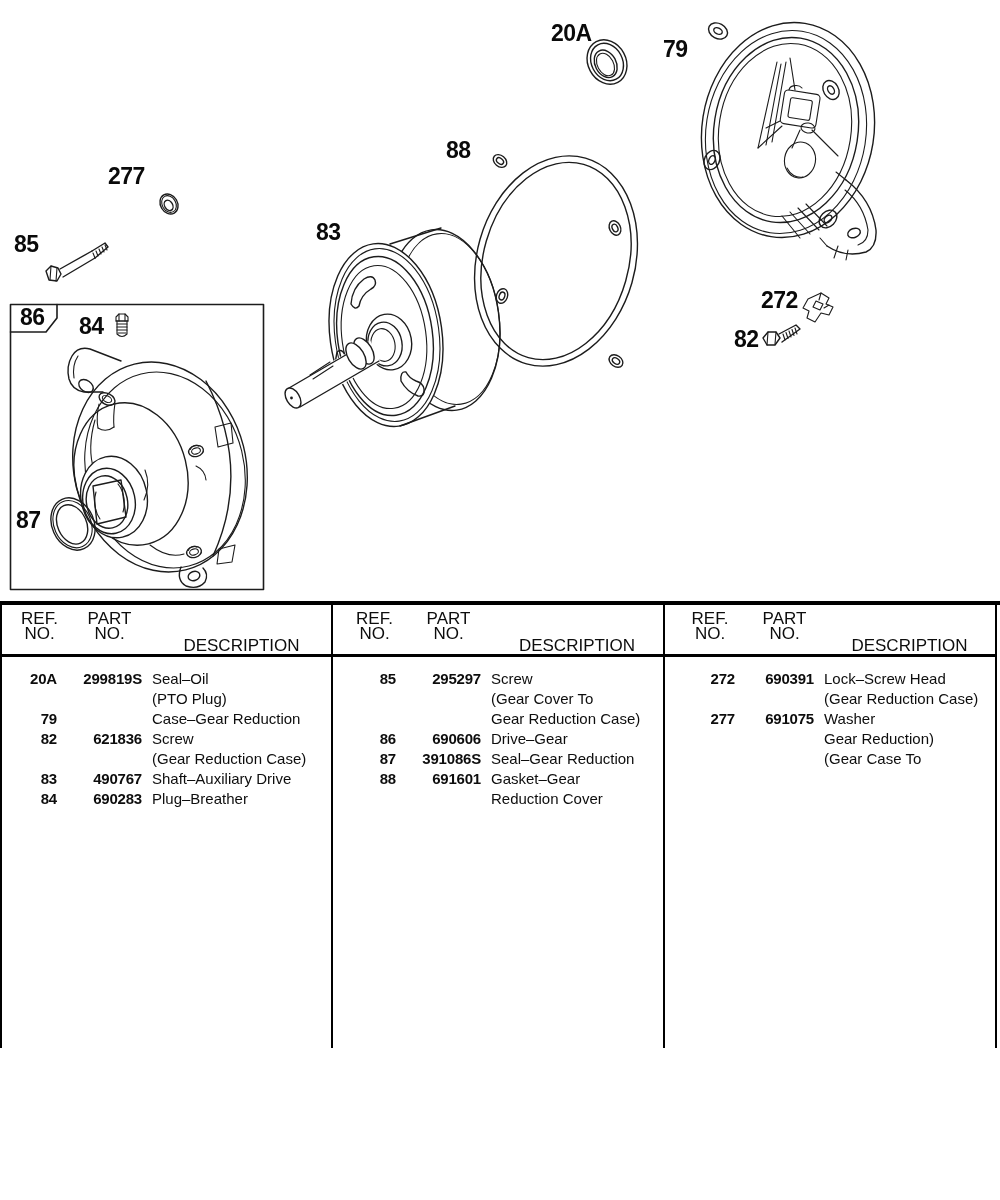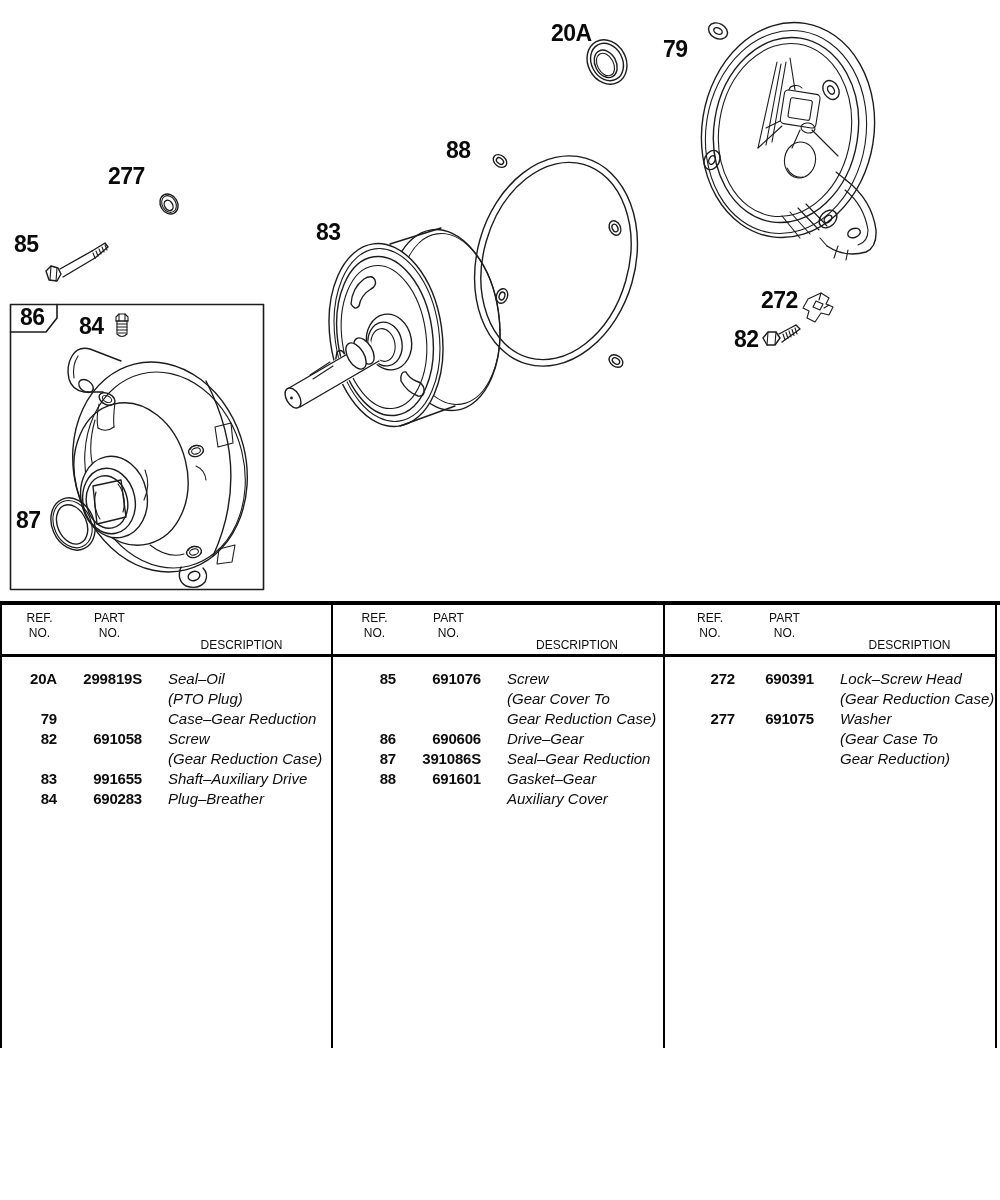--- a/index.html
+++ b/index.html
@@ -13,29 +13,29 @@
   
   .parts-table{position:absolute;left:0;top:601px;width:1000px;height:599px;
                border-top:4px solid #000;display:flex;box-sizing:border-box;}
   .tsection{position:relative;height:100%;box-sizing:border-box;border-right:2px solid #000;}
   .tsection.first{border-left:2px solid #000;}
   .tsection[data-sec="0"]{width:333px;--c1:55px;--c2:85px;}
   .tsection[data-sec="1"]{width:332px;--c1:63px;--c2:85px;}
   .tsection[data-sec="2"]{width:332px;--c1:70px;--c2:79px;}
   .thead{height:43px;border-bottom:3px solid #000;display:grid;
          grid-template-columns:var(--c1) var(--c2) 1fr;padding:6px 0 0 10px;
-         font-size:12px;line-height:15px;}
+         font-size:17px;line-height:15px;}
   .thc{text-align:center;}
   .thc .l2{display:block;}
   .thc.desc{display:flex;align-items:flex-end;justify-content:center;padding-bottom:1px;text-align:center;}
   .tbody{padding-top:12px;}
   .tline{display:grid;grid-template-columns:var(--c1) var(--c2) 1fr;
          font-size:15px;line-height:20px;}
   .tc-ref,.tc-part{text-align:right;font-weight:bold;letter-spacing:-0.2px;}
-  .tc-desc{padding-left:26px;white-space:nowrap;font-style:italic;}
+  .tc-desc{padding-left:10px;white-space:nowrap;}
   .tc-desc.bold{font-weight:bold;}
   
   .art{stroke:#1c1c1c;fill:none;stroke-width:1.4;stroke-linecap:round;stroke-linejoin:round;}
   .art .thin{stroke-width:1.1;}
   .art .wfill{fill:#ffffff;}
 </style>
 </head>
 <body>
 
 <div class="page">
@@ -313,31 +313,31 @@
             <div class="tc-part"></div>
             <div class="tc-desc">(PTO Plug)</div>
           </div>
           <div class="tline">
             <div class="tc-ref">79</div>
             <div class="tc-part"></div>
             <div class="tc-desc">Case–Gear Reduction</div>
           </div>
           <div class="tline">
             <div class="tc-ref">82</div>
-            <div class="tc-part">691058</div>
+            <div class="tc-part">621836</div>
             <div class="tc-desc">Screw</div>
           </div>
           <div class="tline">
             <div class="tc-ref"></div>
             <div class="tc-part"></div>
             <div class="tc-desc">(Gear Reduction Case)</div>
           </div>
           <div class="tline">
             <div class="tc-ref">83</div>
-            <div class="tc-part">991655</div>
+            <div class="tc-part">490767</div>
             <div class="tc-desc">Shaft–Auxiliary Drive</div>
           </div>
           <div class="tline">
             <div class="tc-ref">84</div>
             <div class="tc-part">690283</div>
             <div class="tc-desc">Plug–Breather</div>
           </div>
         </div>
   </div>
 
@@ -349,21 +349,21 @@
       <div class="thc">
         <span class="l1">PART</span><span class="l2">NO.</span>
       </div>
       <div class="thc desc">
         <span class="l1">DESCRIPTION</span>
       </div>
     </div>
     <div class="tbody">
           <div class="tline">
             <div class="tc-ref">85</div>
-            <div class="tc-part">691076</div>
+            <div class="tc-part">295297</div>
             <div class="tc-desc">Screw</div>
           </div>
           <div class="tline">
             <div class="tc-ref"></div>
             <div class="tc-part"></div>
             <div class="tc-desc">(Gear Cover To</div>
           </div>
           <div class="tline">
             <div class="tc-ref"></div>
             <div class="tc-part"></div>
@@ -380,21 +380,21 @@
             <div class="tc-desc">Seal–Gear Reduction</div>
           </div>
           <div class="tline">
             <div class="tc-ref">88</div>
             <div class="tc-part">691601</div>
             <div class="tc-desc">Gasket–Gear</div>
           </div>
           <div class="tline">
             <div class="tc-ref"></div>
             <div class="tc-part"></div>
-            <div class="tc-desc">Auxiliary Cover</div>
+            <div class="tc-desc">Reduction Cover</div>
           </div>
         </div>
   </div>
 
   <div class="tsection" data-sec="2">
     <div class="thead">
       <div class="thc">
         <span class="l1">REF.</span><span class="l2">NO.</span>
       </div>
       <div class="thc">
@@ -416,23 +416,23 @@
             <div class="tc-desc">(Gear Reduction Case)</div>
           </div>
           <div class="tline">
             <div class="tc-ref">277</div>
             <div class="tc-part">691075</div>
             <div class="tc-desc">Washer</div>
           </div>
           <div class="tline">
             <div class="tc-ref"></div>
             <div class="tc-part"></div>
+            <div class="tc-desc">Gear Reduction)</div>
+          </div>
+          <div class="tline">
+            <div class="tc-ref"></div>
+            <div class="tc-part"></div>
             <div class="tc-desc">(Gear Case To</div>
-          </div>
-          <div class="tline">
-            <div class="tc-ref"></div>
-            <div class="tc-part"></div>
-            <div class="tc-desc">Gear Reduction)</div>
           </div>
         </div>
   </div>
 </div>
 </div>
 
 </body></html>

